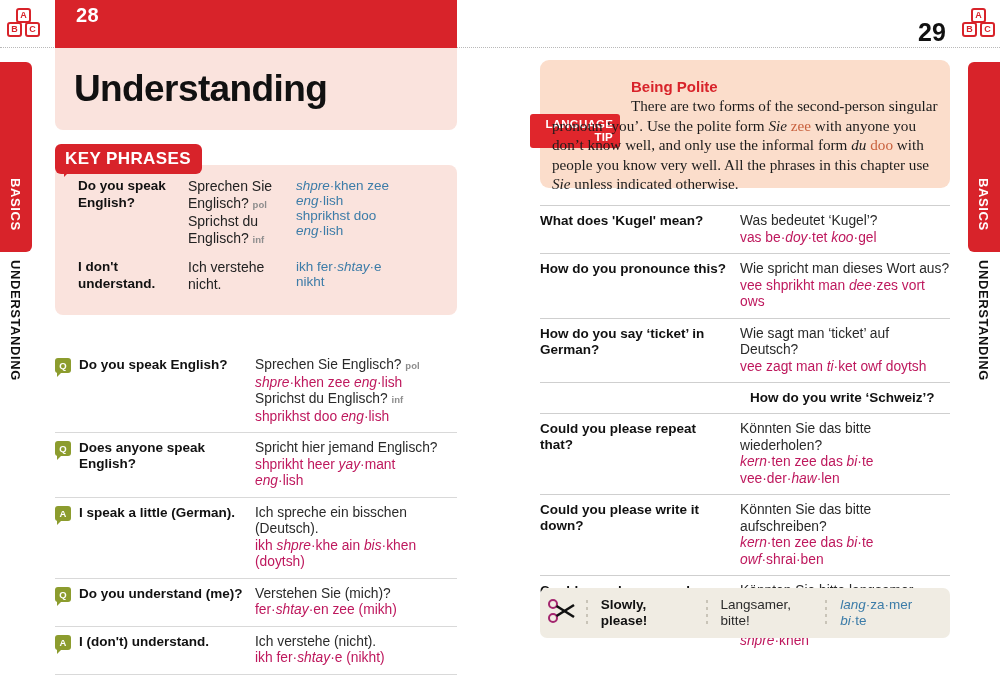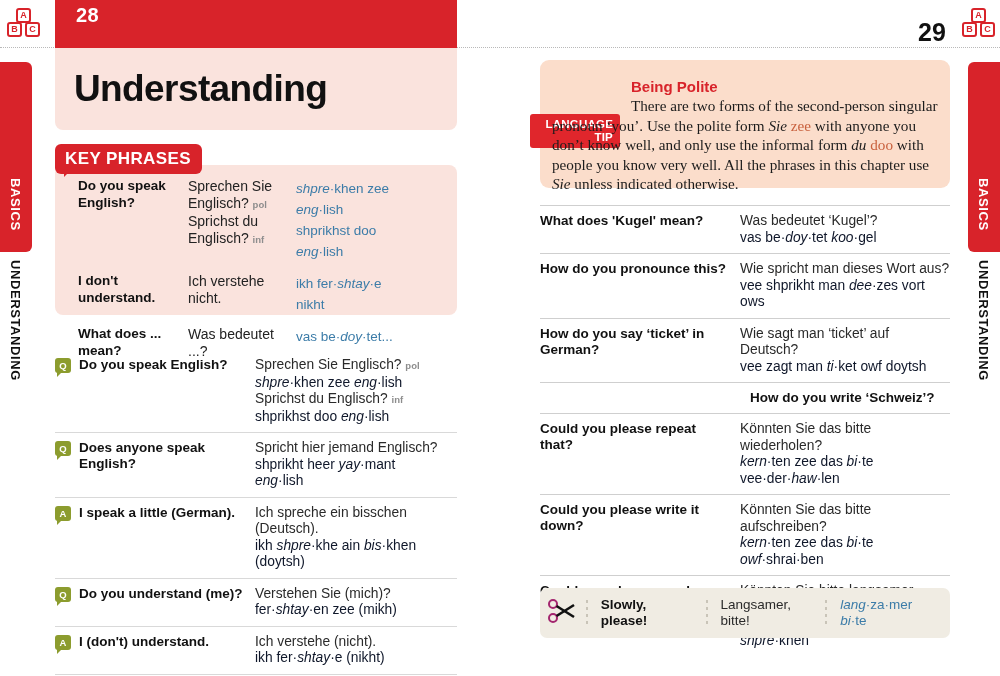--- a/index.html
+++ b/index.html
@@ -99,21 +99,21 @@
   .kp-rows { position: absolute; left: 78px; top: 178px; width: 370px; }
   .kp-row { display: flex; margin-bottom: 11px; }
   .kp-en {
     width: 110px; font-size: 13.5px; font-weight: bold; color: #111;
     line-height: 16.5px;
   }
   .kp-de {
     width: 108px; font-size: 14px; color: #222; line-height: 16.5px;
   }
   .kp-pr {
-    width: 140px; font-size: 13.5px; color: #3c7ca8; line-height: 21px;
+    width: 140px; font-size: 13.5px; color: #3c7ca8; line-height: 15px;
   }
   .polmark { font-size: 9.5px; font-weight: bold; color: #8d8d8d; }
 
   
   .plist { position: absolute; }
   .plist.left { left: 55px; top: 350px; width: 402px; }
   .plist.right { left: 540px; top: 205px; width: 410px; }
   .prow {
     display: flex; padding: 7px 0 7px 0;
     border-top: 1px solid #d9d9d9;
@@ -123,21 +123,21 @@
   .prow-en {
     width: 200px; padding-right: 10px;
     font-size: 13.5px; font-weight: bold; color: #111; line-height: 16px;
     position: relative;
   }
   .plist.right .prow-en { width: 200px; }
   .prow-en.indented { padding-left: 24px; }
   .prow-de {
     flex: 1; font-size: 13.8px; color: #2a2a2a; line-height: 16.5px;
   }
-  .pron { color: #0f172a; }
+  .pron { color: #be185d; }
   .pron i, .de i { font-style: italic; }
 
   
   .qa {
     position: absolute; left: 0; top: 1px;
     width: 16px; height: 15px; background: #8c9c2e; border-radius: 3px;
     color: #fff; font-size: 9.5px; font-weight: bold;
     line-height: 15px; text-align: center;
   }
   .qa::after {
@@ -239,25 +239,20 @@
       <div class="kp-de">Sprechen Sie<br>Englisch? <span class="polmark">pol</span><br>Sprichst du<br>Englisch? <span class="polmark">inf</span></div>
       <div class="kp-pr"><i>shpre</i>·khen zee<br><i>eng</i>·lish<br>shprikhst doo<br><i>eng</i>·lish</div>
     </div>
 
     <div class="kp-row">
       <div class="kp-en">I don't<br>understand.</div>
       <div class="kp-de">Ich verstehe<br>nicht.</div>
       <div class="kp-pr">ikh fer·<i>shtay</i>·e<br>nikht</div>
     </div>
 
-    <div class="kp-row">
-      <div class="kp-en">What does ...<br>mean?</div>
-      <div class="kp-de">Was bedeutet ...?</div>
-      <div class="kp-pr">vas be·<i>doy</i>·tet...</div>
-    </div>
 
   </div>
 
   <div class="plist left">
 
     <div class="prow first">
       <div class="prow-en indented">
         <span class="qa">Q</span>Do you speak English?
       </div>
       <div class="prow-de">

